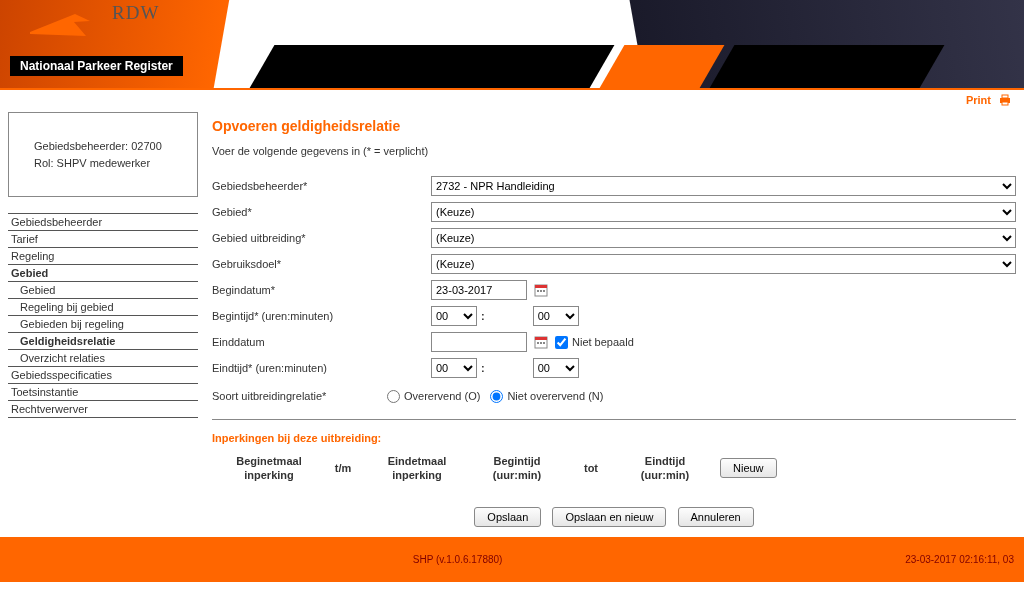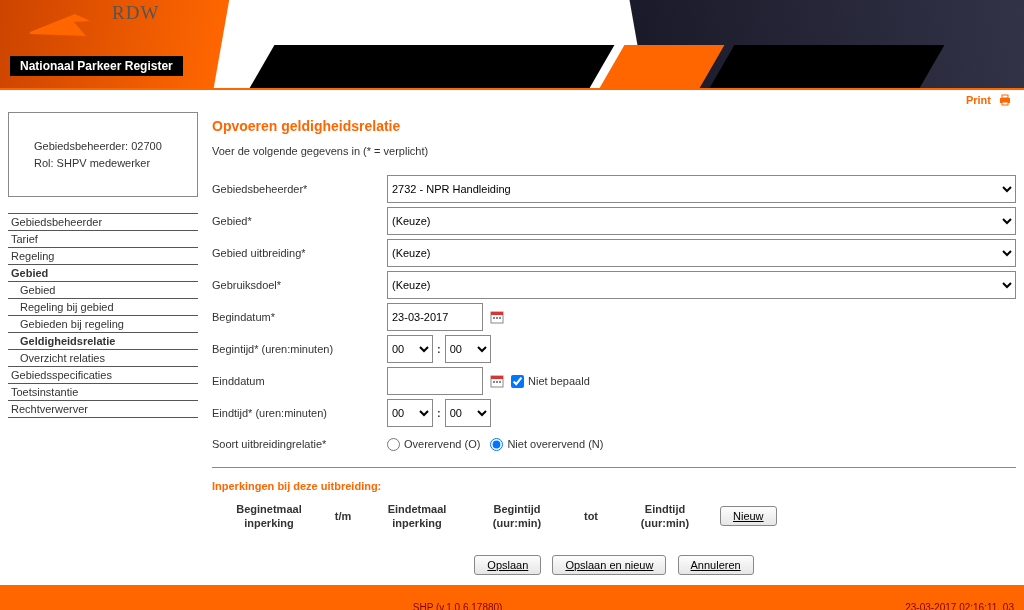--- a/index.html
+++ b/index.html
@@ -103,23 +103,24 @@
   .form-row {
     display: flex;
     align-items: center;
     margin-bottom: 4px;
     min-height: 22px;
   }
   .form-row .label { width: 175px; }
   .form-row select, .form-row input[type="text"] {
     font-family: inherit;
     font-size: 11px;
-    height: 28px;
+    height: 20px;
     border: 1px solid #888;
     background: #fff;
+    margin-left: 44px;
   }
   .form-row select.wide { flex: 1; }
   .form-row input.date { width: 96px; padding: 2px 4px; }
   .form-row select.small { width: 46px; }
   .colon { margin: 0 4px; font-weight: bold; }
   .cal-icon {
     display: inline-flex;
     width: 16px; height: 16px;
     margin-left: 6px;
     align-items: center;
@@ -150,21 +151,20 @@
   .inp-table .col { width: 90px; line-height: 1.3; }
   .inp-table .mid { width: 38px; }
   .btn {
     font-family: inherit;
     font-size: 11px;
     padding: 3px 12px;
     border: 1px solid #888;
     background: linear-gradient(#fdfdfd, #e6e6e6);
     border-radius: 3px;
     cursor: pointer;
-    text-decoration: underline;
   }
   .btn-row {
     text-align: center;
     margin-top: 24px;
     margin-bottom: 4px;
   }
   .btn-row .btn { margin: 0 4px; }
 
   .footer {
     margin-top: 6px;

